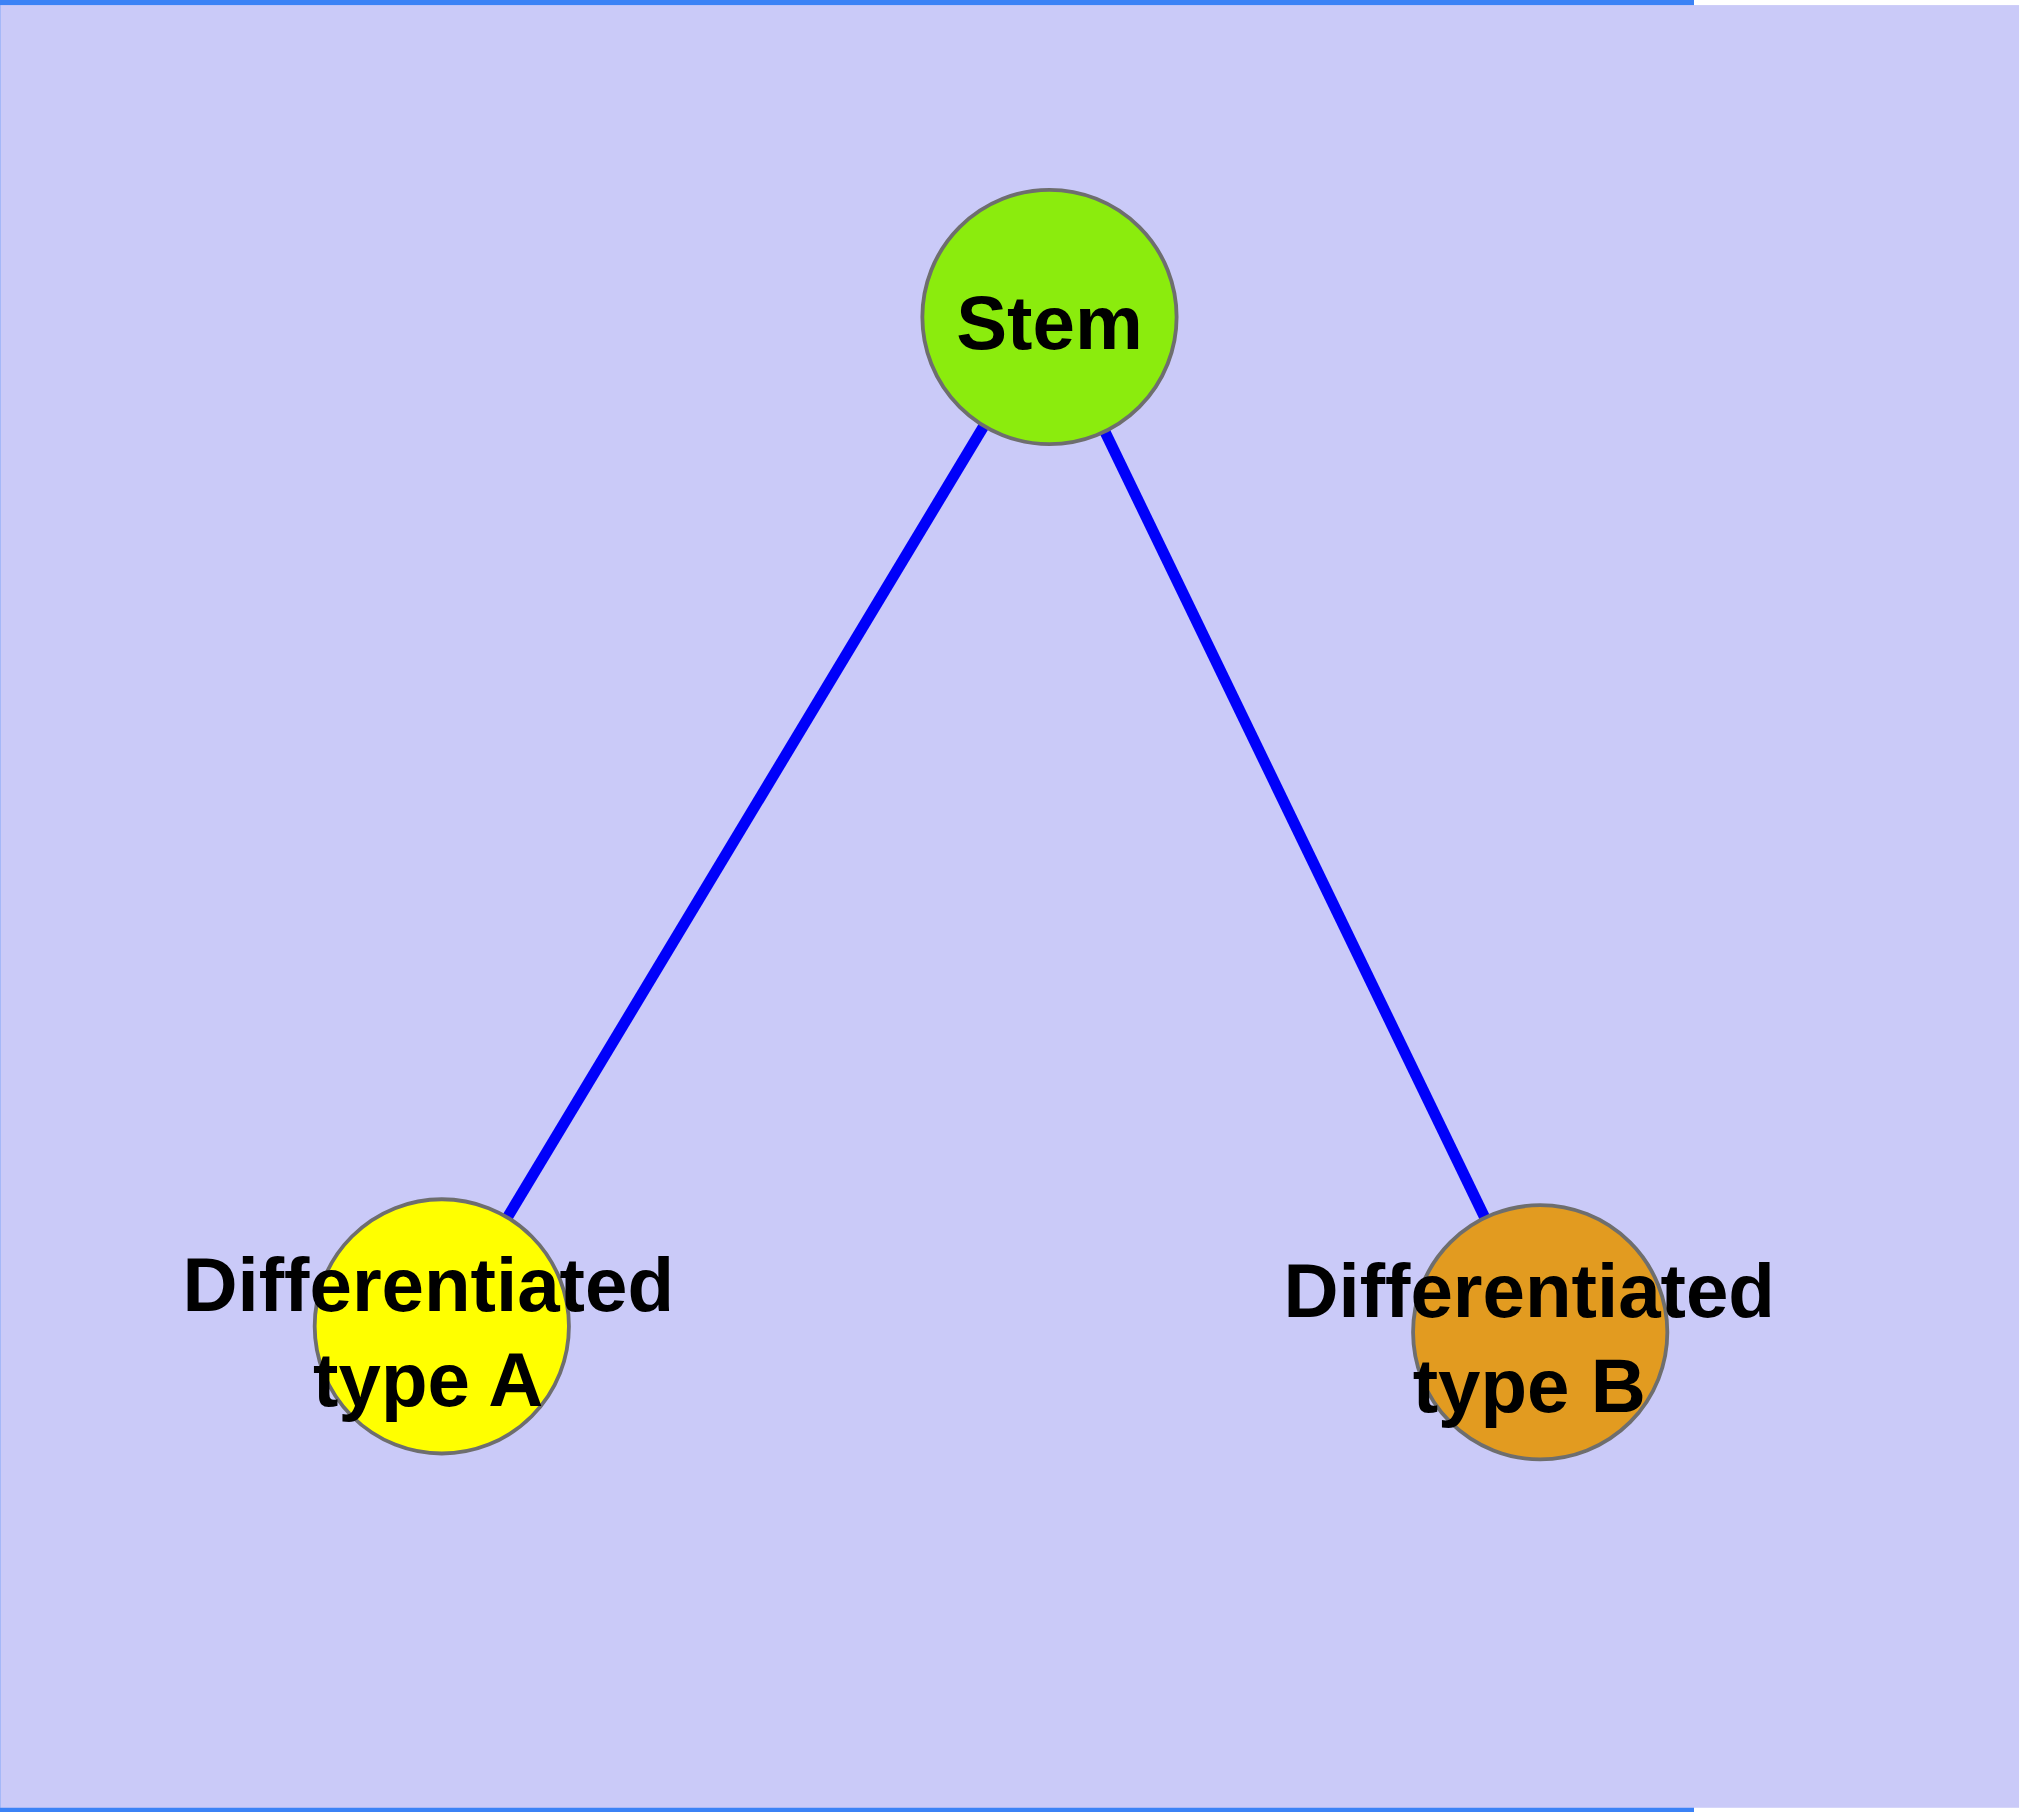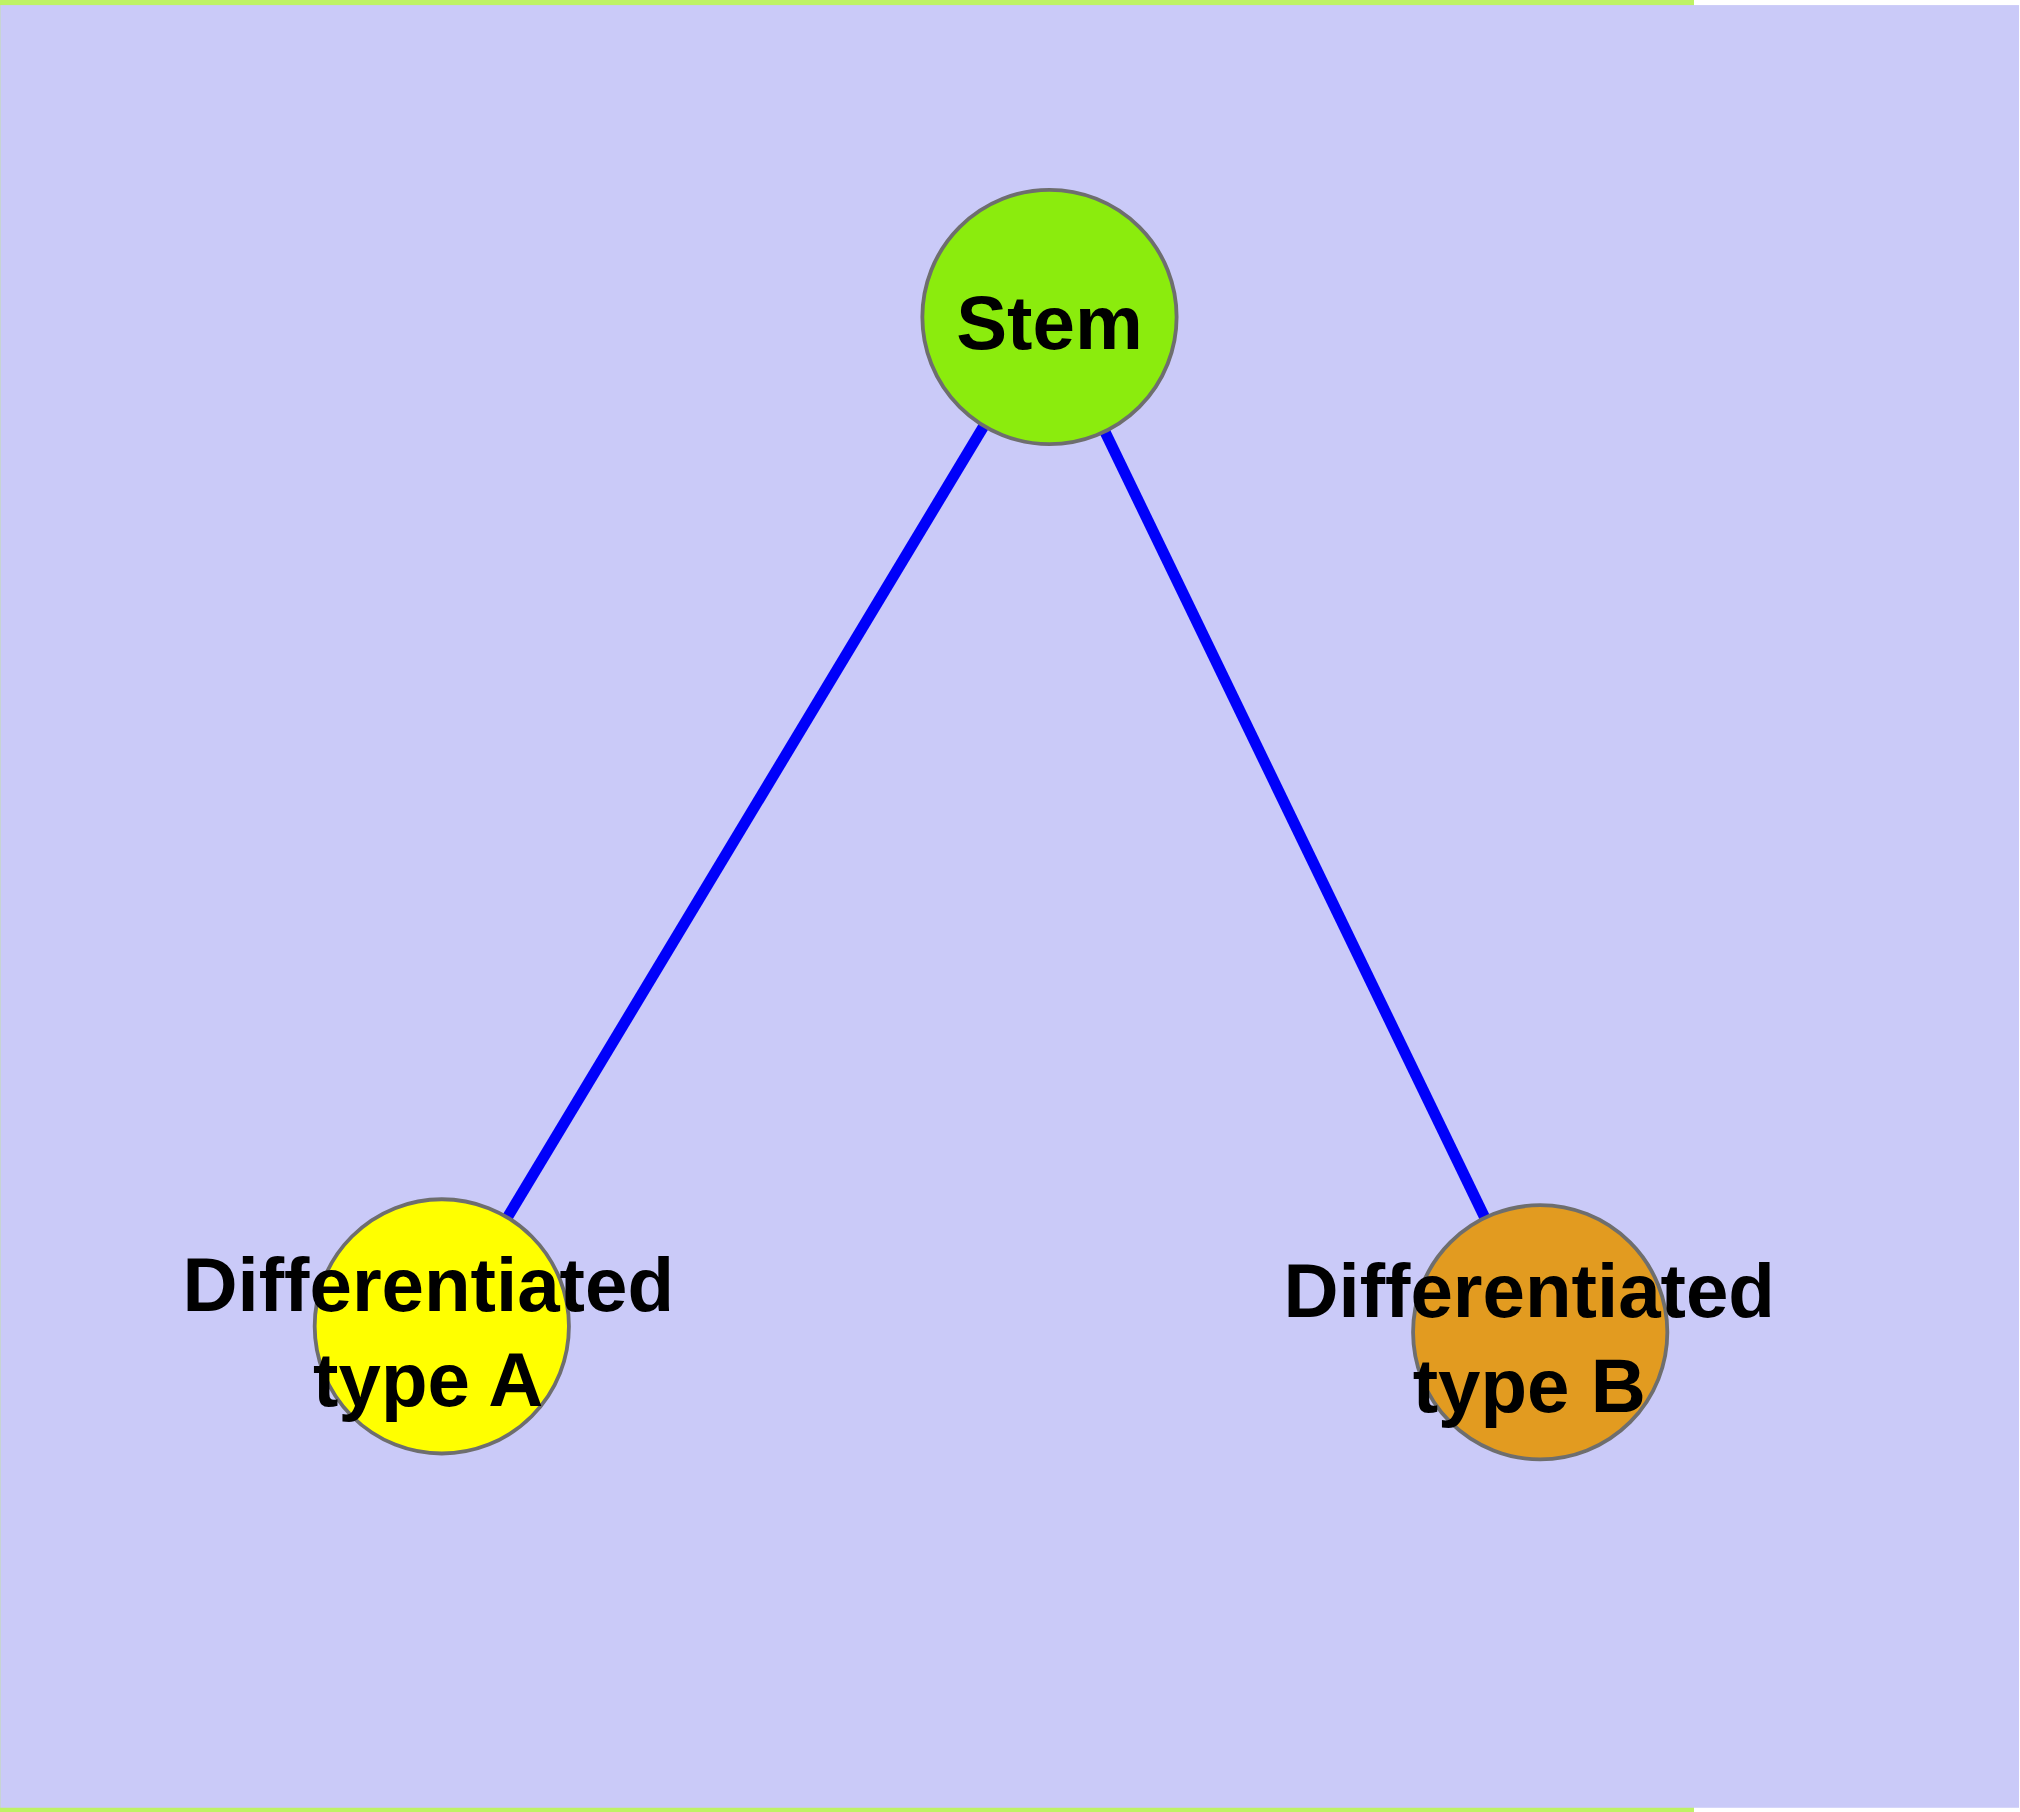--- a/index.html
+++ b/index.html
@@ -3,21 +3,21 @@
 <meta charset="utf-8">
 <style>
   html, body {
     margin: 0;
     padding: 0;
     background: #ffffff;
   }
   .page {
     width: 1694px;
     height: 1812px;
-    background: #bef264;
+    background: #3b82f6;
     position: relative;
   }
   svg.diagram {
     display: block;
   }
   .node-circle {
     stroke: #6E6E6E;
     stroke-width: 4.5px;
   }
   .edge-line {

